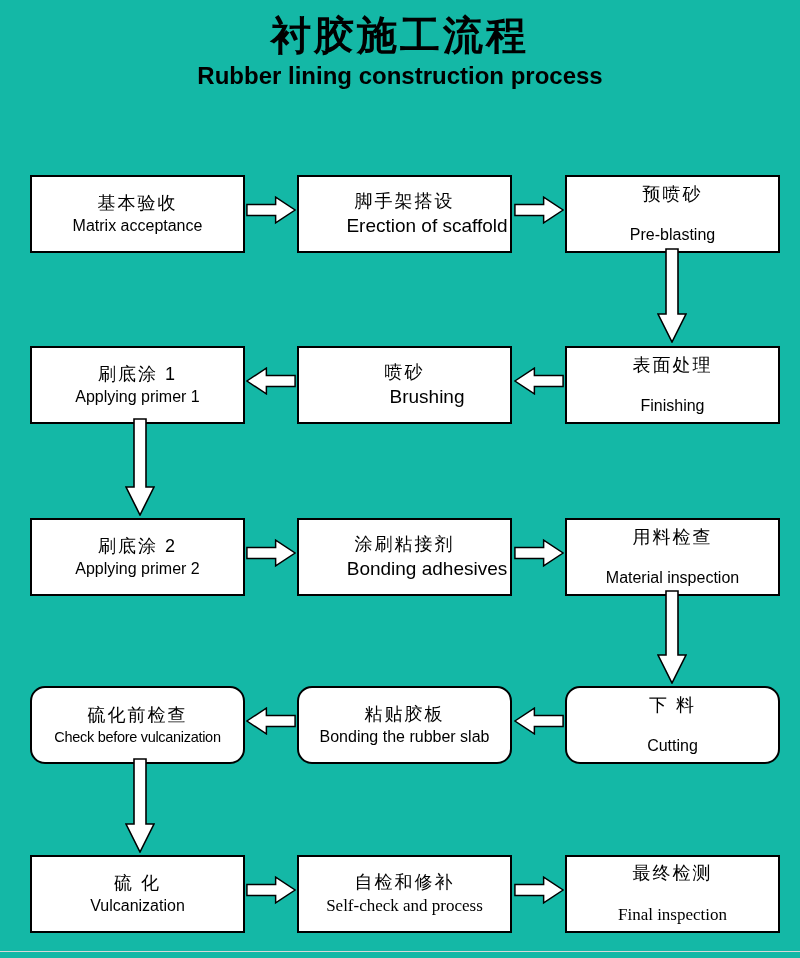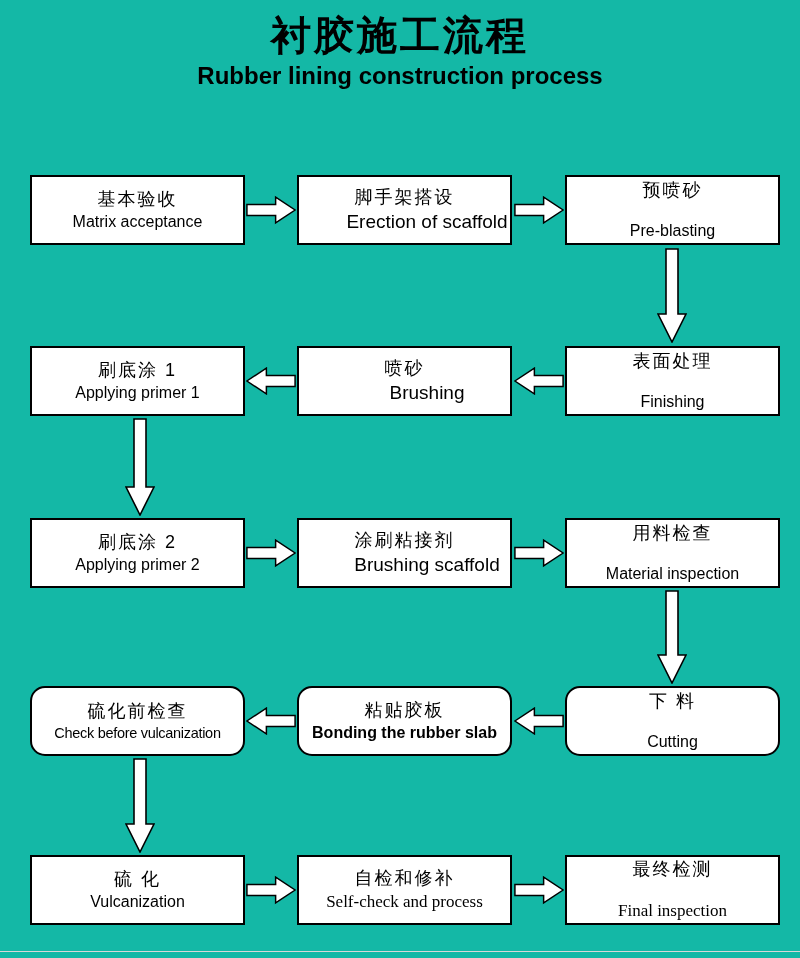--- a/index.html
+++ b/index.html
@@ -34,42 +34,42 @@
     left: 0;
     width: 100%;
     text-align: center;
     font-size: 24px;
     font-weight: 700;
     margin: 0;
   }
   .box {
     position: absolute;
     width: 215px;
-    height: 70px;
+    height: 78px;
     border: 2px solid #000000;
     background: #ffffff;
     box-sizing: border-box;
     display: flex;
     flex-direction: column;
     align-items: center;
     justify-content: center;
     gap: 3px;
     text-align: left;
   }
   .box .zh {
     font-size: 18px;
     letter-spacing: 2px;
     line-height: 1.15;
   }
   .box .en {
     font-size: 16px;
     line-height: 1.15;
   }
   .en-lg  { font-size: 19px !important; margin-left: 45px; }
-  .en-bold { font-weight: 700; }
+  .en-bold { font-weight: 400; }
   .en-narrow { font-size: 14.5px !important; letter-spacing: -0.3px; }
   .en-serif { font-family: "Liberation Serif", serif; font-size: 17px !important; }
 
   
   .c1 { left: 30px; }
   .c2 { left: 297px; }
   .c3 { left: 565px; gap: 21px; }
   .r1 { top: 175px; }
   .r2 { top: 346px; }
   .r3 { top: 518px; }
@@ -129,21 +129,21 @@
     <div class="zh">表面处理</div>
     <div class="en">Finishing</div>
   </div>
 
   <div class="box c1 r3">
     <div class="zh">刷底涂 2</div>
     <div class="en">Applying primer 2</div>
   </div>
   <div class="box c2 r3">
     <div class="zh">涂刷粘接剂</div>
-    <div class="en en-lg">Brushing scaffold</div>
+    <div class="en en-lg">Bonding adhesives</div>
   </div>
   <div class="box c3 r3">
     <div class="zh">用料检查</div>
     <div class="en">Material inspection</div>
   </div>
 
   <div class="box c1 r4">
     <div class="zh">硫化前检查</div>
     <div class="en en-narrow">Check before vulcanization</div>
   </div>

